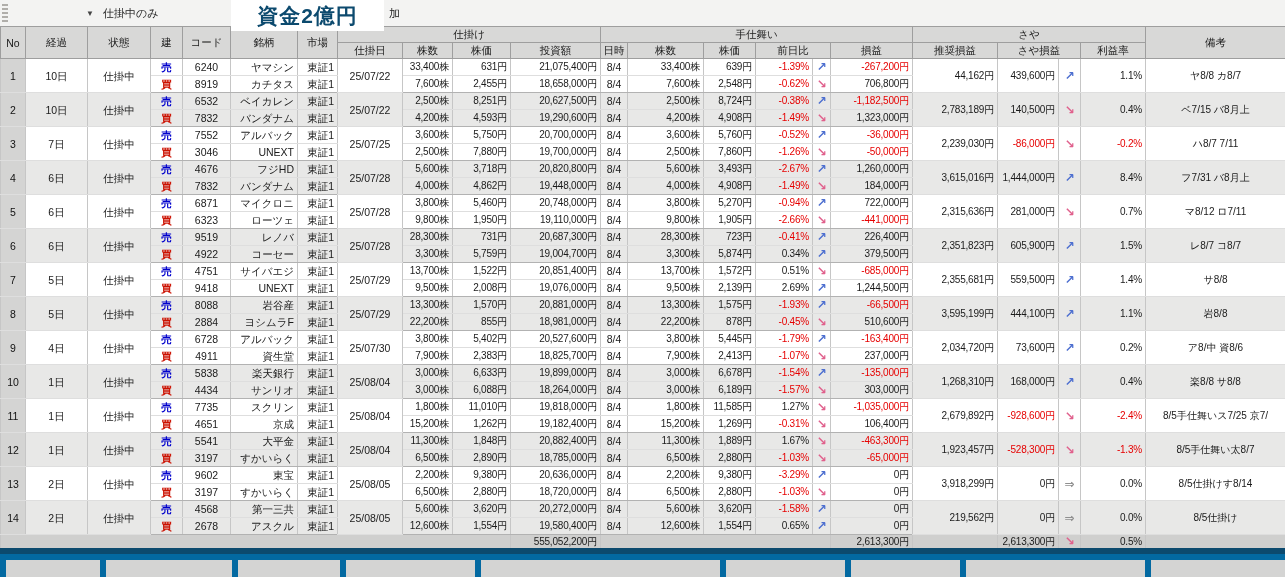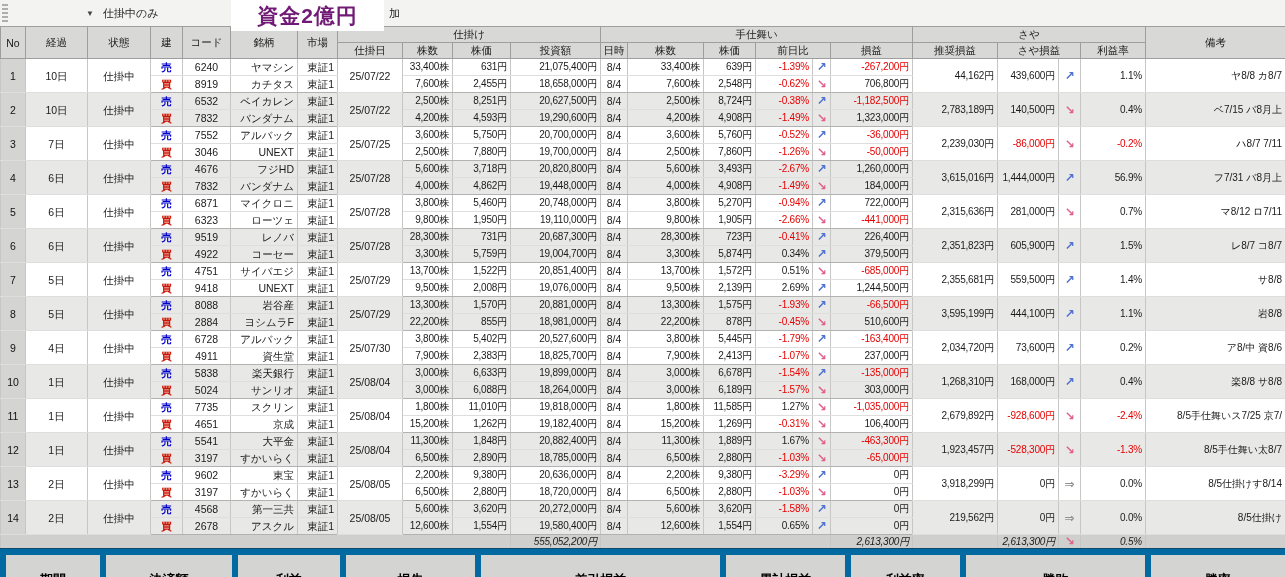--- a/index.html
+++ b/index.html
@@ -6,46 +6,46 @@
   body{width:1285px;height:577px;overflow:hidden;font-family:"Liberation Sans","DejaVu Sans",sans-serif;-webkit-font-smoothing:none;}
   .app{position:relative;width:1285px;height:577px;background:#fff;}
 
   
   .toolbar{position:relative;height:26px;background:#f3f3f2;}
   .grip{position:absolute;left:2px;top:4px;width:6px;height:18px;
         background:repeating-linear-gradient(to bottom,#b0aeaa 0 2px,transparent 2px 4px);}
   .combo{position:absolute;left:86px;top:6px;display:flex;align-items:center;gap:9px;font-size:11px;color:#222;cursor:default;}
   .combo .arr{font-size:8px;color:#444;}
   .fund-overlay{position:absolute;left:231px;top:0;width:153px;height:31px;background:#ffffff;z-index:5;
-        display:flex;align-items:center;justify-content:center;font-size:21px;font-weight:bold;color:#701a75;letter-spacing:1px;}
+        display:flex;align-items:center;justify-content:center;font-size:21px;font-weight:bold;color:#0c4a6e;letter-spacing:1px;}
   .add-btn{position:absolute;left:389px;top:6px;font-size:11px;color:#222;}
 
   
   table.grid{table-layout:fixed;border-collapse:collapse;width:1285px;font-size:10.5px;color:#1a1a1a;}
   table.grid th{background:#d8d8d7;border:1px solid #9e9e9e;font-weight:normal;font-size:10.5px;height:15px;
         padding:0 2px;overflow:hidden;white-space:nowrap;}
   table.grid td{border-right:1px solid #c6c6c6;border-left:1px solid #c6c6c6;height:16px;line-height:16px;
         padding:0 3px;overflow:hidden;white-space:nowrap;background:#fff;}
   tr.alt td{background:#e8e8e7;}
   tr.sub-sell td{border-bottom:1px solid #dedede;}
   tr.sub-buy td{border-bottom:1px solid #b2b2b2;}
   td.span2{border-bottom:1px solid #b2b2b2;}
   td.rowhead{background:#d4d4d3 !important;border:1px solid #a5a5a5;text-align:center;color:#111;}
   .c-center{text-align:center;}
   .c-left{text-align:right;padding-left:2px;}
   .c-num{text-align:right;font-size:10px;letter-spacing:-0.2px;}
-  .c-note{text-align:right;font-size:10px;}
+  .c-note{text-align:center;font-size:10px;}
   .side-sell{color:#0000cc;font-weight:bold;text-align:center;}
   .side-buy{color:#cc1100;font-weight:bold;text-align:center;}
   .neg{color:#e60000;}
   .c-arrow{text-align:center;padding:0;font-weight:bold;font-size:12px;}
   .ar-up{color:#4d6fd0;}
   .ar-down{color:#e0608c;}
   .ar-flat{color:#909090;}
-  tr.subtotal td{background:#cfcfce;border-top:1px solid #8f8f8f;border-bottom:1px solid #0c4a6e;height:13px;line-height:13px;font-style:italic;}
+  tr.subtotal td{background:#cfcfce;border-top:1px solid #8f8f8f;border-bottom:6px solid #0c4a6e;height:13px;line-height:13px;}
 
   
   table.summary{table-layout:fixed;border-collapse:collapse;width:1285px;border-top:1px solid #444;border-bottom:2px solid #111;}
   table.summary th{background:#d4d4d3;border:6px solid #0369a1;font-size:13px;font-weight:bold;height:14px;padding:16px;overflow:hidden;white-space:nowrap;}
   table.summary td{background:#f9f9f8;border:1px solid #9a9a9a;font-size:13px;font-weight:bold;height:14px;line-height:14px;
         padding:0 8px;overflow:hidden;white-space:nowrap;color:#111;}
   table.summary td.c-center{padding:0;}
   .sel{outline:1px dashed #555;outline-offset:-3px;}
 </style>
 </head>
@@ -252,21 +252,21 @@
       <td class="c-num">20,820,800円</td>
       <td class="c-center">8/4</td>
       <td class="c-num">5,600株</td>
       <td class="c-num">3,493円</td>
       <td class="c-num neg">-2.67%</td>
       <td class="c-arrow ar-up">↗</td>
       <td class="c-num">1,260,000円</td>
       <td class="c-num span2" rowspan="2">3,615,016円</td>
       <td class="c-num span2" rowspan="2">1,444,000円</td>
       <td class="c-arrow span2 ar-up" rowspan="2">↗</td>
-      <td class="c-num span2" rowspan="2">56.9%</td>
+      <td class="c-num span2" rowspan="2">8.4%</td>
       <td class="c-note span2" rowspan="2">フ7/31 バ8月上</td>
     </tr>
     <tr class="sub-buy alt">
       <td class="side-buy">買</td>
       <td class="c-center">7832</td>
       <td class="c-left">バンダナム</td>
       <td class="c-left">東証1</td>
       <td class="c-num">4,000株</td>
       <td class="c-num">4,862円</td>
       <td class="c-num">19,448,000円</td>
@@ -497,21 +497,21 @@
       <td class="c-arrow ar-up">↗</td>
       <td class="c-num neg">-135,000円</td>
       <td class="c-num span2" rowspan="2">1,268,310円</td>
       <td class="c-num span2" rowspan="2">168,000円</td>
       <td class="c-arrow span2 ar-up" rowspan="2">↗</td>
       <td class="c-num span2" rowspan="2">0.4%</td>
       <td class="c-note span2" rowspan="2">楽8/8 サ8/8</td>
     </tr>
     <tr class="sub-buy alt">
       <td class="side-buy">買</td>
-      <td class="c-center">5024</td>
+      <td class="c-center">4434</td>
       <td class="c-left">サンリオ</td>
       <td class="c-left">東証1</td>
       <td class="c-num">3,000株</td>
       <td class="c-num">6,088円</td>
       <td class="c-num">18,264,000円</td>
       <td class="c-center">8/4</td>
       <td class="c-num">3,000株</td>
       <td class="c-num">6,189円</td>
       <td class="c-num neg">-1.57%</td>
       <td class="c-arrow ar-down">↘</td>

